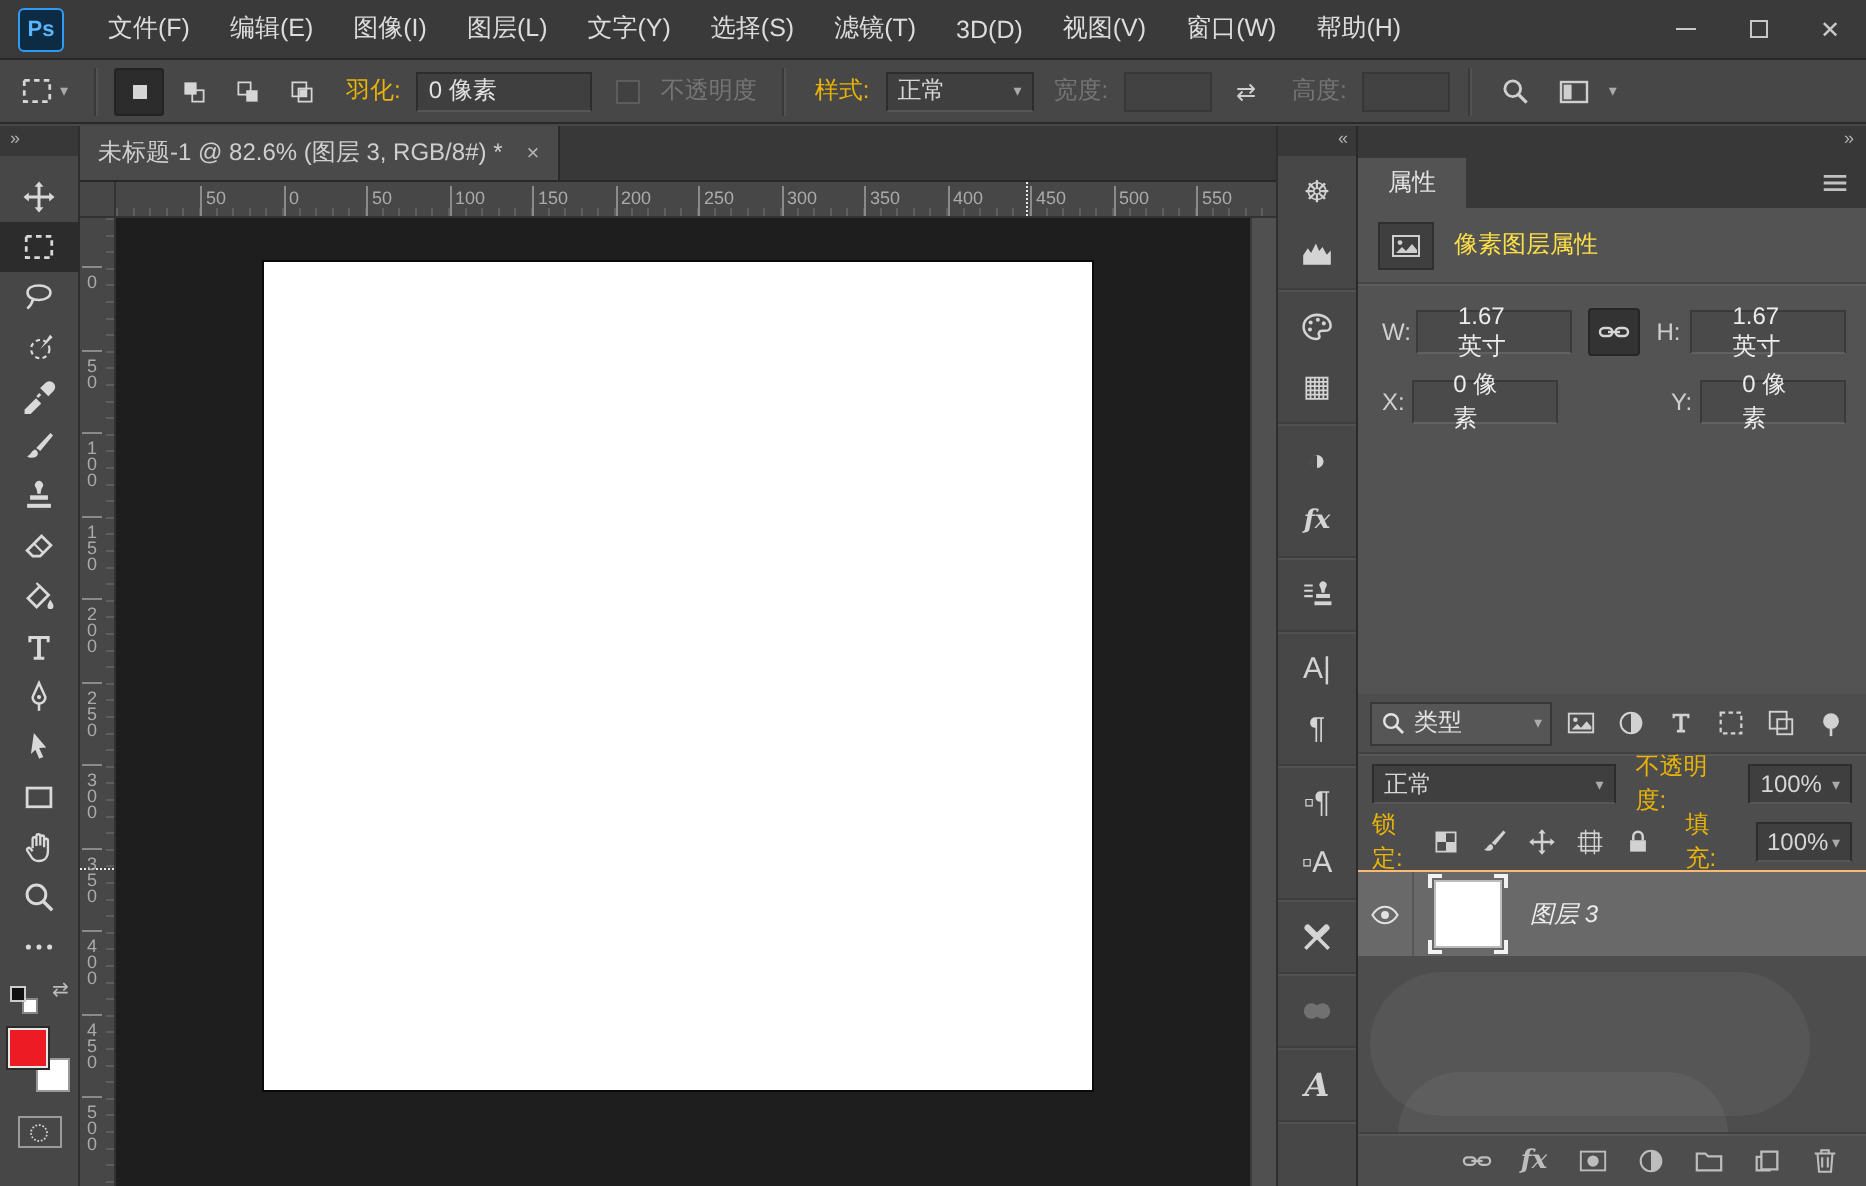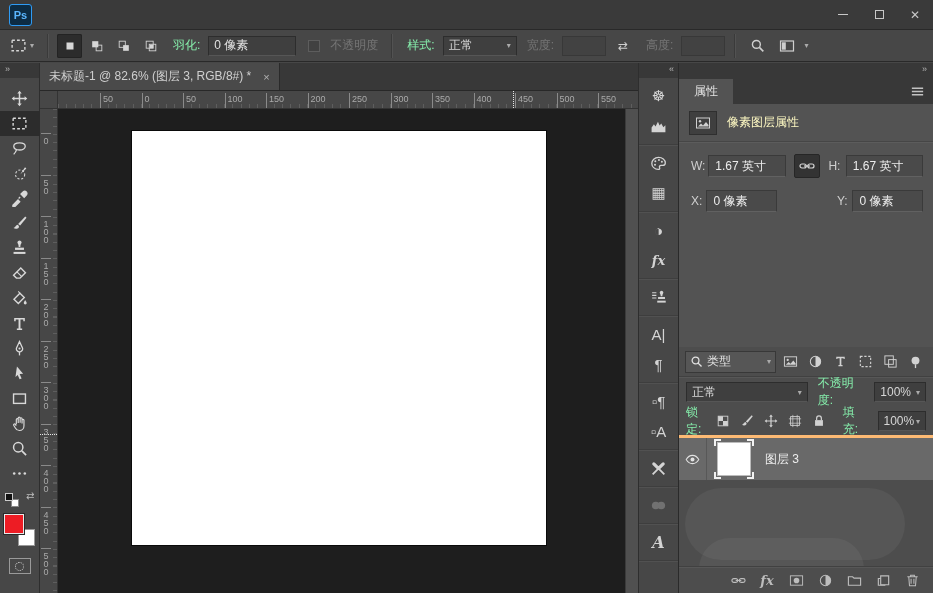--- a/index.html
+++ b/index.html
@@ -21,21 +21,21 @@
   .max-glyph{ width:9px; height:9px; border:1px solid #c8c8c8; }
 
   
   .optionsbar{ height:32px; background:#474747; display:flex; align-items:center;
                border-bottom:1px solid #292929; padding-left:6px; gap:4px; }
   .vsep{ width:1px; height:24px; background:#3a3a3a; box-shadow:1px 0 0 #525252; margin:0 5px; }
   .tool-preset{ display:flex; align-items:center; gap:3px; padding:2px 4px; }
   .dd-arrow{ font-size:8px; color:#aaa; }
   .mode-btn{ width:25px; height:24px; display:flex; align-items:center; justify-content:center; border-radius:2px; }
   .mode-btn.active{ background:#2c2c2c; box-shadow:inset 0 0 0 1px #232323; }
-  .ob-label{ color:#86efac; margin:0 4px 0 6px; }
+  .ob-label{ color:#eab308; margin:0 4px 0 6px; }
   .ob-label.dim{ color:#757575; }
   .field{ height:20px; background:#3f3f3f; border:1px solid #2d2d2d; border-bottom-color:#565656;
           padding:0 5px; display:flex; align-items:center; color:#e2e2e2; }
   .field.disabled{ background:#424242; color:#6e6e6e; border-color:#383838; }
   .dd{ height:20px; background:#3f3f3f; border:1px solid #2d2d2d; border-bottom-color:#565656;
        display:flex; align-items:center; justify-content:space-between; padding:4px 5px; }
   .checkbox{ width:12px; height:12px; border:1px solid #5d5d5d; background:#414141; margin-left:8px; }
   .btn-sam{ border:1px solid #9a9a9a; border-radius:2px; padding:3px 11px; color:#e6e6e6; margin:0 8px; }
   .ob-icon{ width:26px; height:24px; display:flex; align-items:center; justify-content:center; color:#cfcfcf; }
 
@@ -113,45 +113,45 @@
   .tabrow{ height:26px; background:#383838; display:flex; align-items:flex-end; padding-left:0; }
   .ptab{ height:25px; padding:0 15px; display:flex; align-items:center; color:#bdbdbd; font-size:12px; }
   .ptab.active{ background:#535353; color:#e4e4e4; }
   .panel-menu{ margin-left:auto; margin-right:8px; margin-bottom:5px; color:#c2c2c2; }
 
   .prop-body{ height:243px; background:#535353; display:flex; flex-direction:column; }
   .prop-head{ display:flex; align-items:center; height:38px; padding:0 10px; border-bottom:1px solid #464646;
               box-shadow:0 1px 0 #5c5c5c; }
   .thumb-ic{ width:28px; height:24px; background:#3f3f3f; border:1px solid #2f2f2f; display:flex;
              align-items:center; justify-content:center; margin-right:10px; color:#cfcfcf; }
-  .prop-title{ color:#fef9c3; }
+  .prop-title{ color:#fde047; }
   .prop-fields{ padding:12px 10px 0 12px; }
   .pf-row{ display:flex; align-items:center; margin-bottom:12px; }
   .pf-label{ width:18px; color:#cfcfcf; }
   .pf-field{ width:80px; height:22px; background:#4a4a4a; border:1px solid #3a3a3a; border-bottom-color:#616161;
-             display:flex; align-items:center; padding:0 6px; color:#ececec; }
+             display:flex; align-items:center; padding:0 20px; color:#ececec; }
   .link-btn{ width:28px; height:24px; background:#333; border:1px solid #262626; border-radius:2px;
              display:flex; align-items:center; justify-content:center; margin:0 8px; color:#d6d6d6; }
   .pf-spacer{ width:44px; }
   .pf-gap{ width:26px; }
 
   .layers-body{ flex:1; background:#4d4d4d; display:flex; flex-direction:column; min-height:0; }
   .filter-row{ height:30px; display:flex; align-items:center; padding:0 6px; gap:3px;
                border-bottom:1px solid #414141; box-shadow:0 1px 0 #575757; }
   .type-dd{ width:92px; height:22px; background:#565656; border:1px solid #383838; display:flex;
             align-items:center; padding:0 4px; gap:4px; color:#e2e2e2; }
   .filter-ic{ width:23px; height:22px; display:flex; align-items:center; justify-content:center; color:#d2d2d2; }
   .pin-ic{ margin-left:auto; }
   .blend-row{ height:30px; display:flex; align-items:center; padding:0 7px; }
   .blend-dd{ width:128px; }
   .small-dd{ width:54px; margin-left:4px; }
   .lock-row{ height:28px; display:flex; align-items:center; padding:0 7px; gap:3px; }
   .lock-ic{ width:21px; height:20px; display:flex; align-items:center; justify-content:center; color:#d2d2d2; }
 
-  .layers-list{ flex:1; position:relative; border-top:3px solid #fdba74; overflow:hidden; }
+  .layers-list{ flex:1; position:relative; border-top:1px solid #fdba74; overflow:hidden;font-style:italic; }
   .layer-row{ height:42px; display:flex; align-items:center; background:#696969; }
   .eye-cell{ width:28px; height:42px; display:flex; align-items:center; justify-content:center;
              border-right:1px solid #585858; color:#e2e2e2; }
   .layer-thumb{ width:34px; height:34px; background:#fff; border:1px solid #bcbcbc; margin:0 14px 0 10px; position:relative; }
   .corner{ position:absolute; width:7px; height:7px; border:2px solid #f2f2f2; }
   .c-tl{ left:-4px; top:-4px; border-right:none; border-bottom:none; }
   .c-tr{ right:-4px; top:-4px; border-left:none; border-bottom:none; }
   .c-bl{ left:-4px; bottom:-4px; border-right:none; border-top:none; }
   .c-br{ right:-4px; bottom:-4px; border-left:none; border-top:none; }
   .layer-name{ color:#ededed; }
@@ -165,20 +165,33 @@
 
   svg{ display:block; }
 </style>
 </head>
 <body>
 
 <div class="app">
 
   <div class="titlebar">
     <div class="ps-logo">Ps</div>
+    <div id="menubar" style="display: flex;">
+        <div class="menu-item">文件(F)</div>
+        <div class="menu-item">编辑(E)</div>
+        <div class="menu-item">图像(I)</div>
+        <div class="menu-item">图层(L)</div>
+        <div class="menu-item">文字(Y)</div>
+        <div class="menu-item">选择(S)</div>
+        <div class="menu-item">滤镜(T)</div>
+        <div class="menu-item">3D(D)</div>
+        <div class="menu-item">视图(V)</div>
+        <div class="menu-item">窗口(W)</div>
+        <div class="menu-item">帮助(H)</div>
+      </div>
     <div class="win-controls">
       <div class="win-btn">
           <span class="min-glyph"></span>
         </div>
       <div class="win-btn">
           <span class="max-glyph"></span>
         </div>
       <div class="win-btn">✕</div>
     </div>
   </div>

